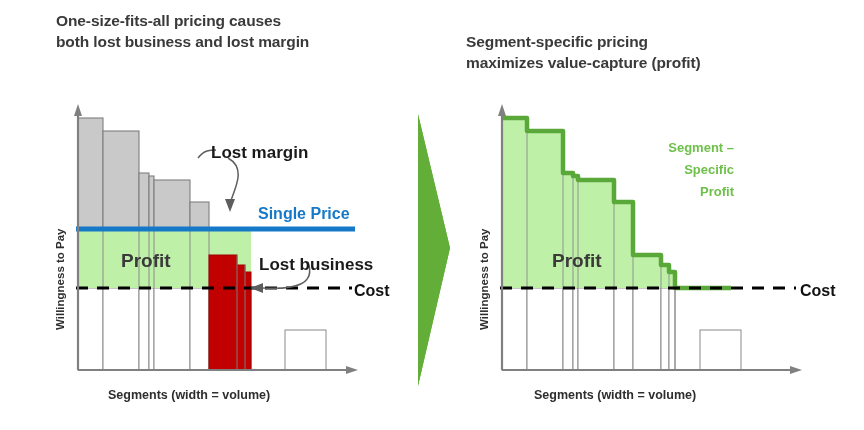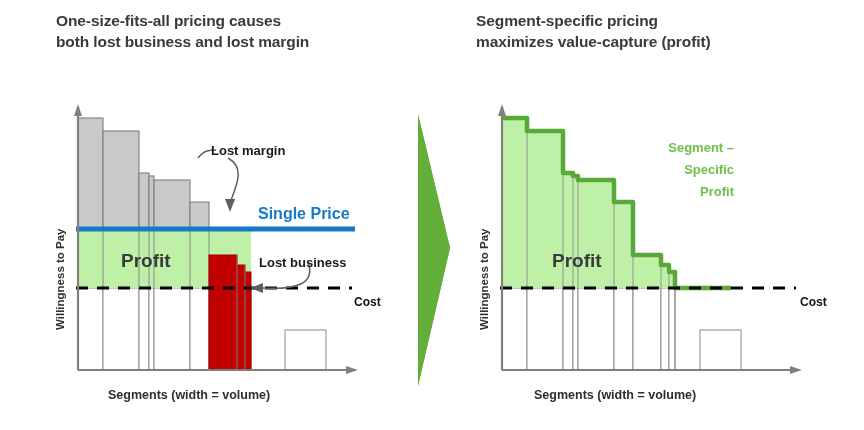--- a/index.html
+++ b/index.html
@@ -32,21 +32,21 @@
     position: absolute;
     top: 10px;
     font-size: 15.5px;
     font-weight: bold;
     line-height: 21px;
     color: #3a3a3a;
     letter-spacing: -0.1px;
     white-space: pre-line;
   }
   #panel-left .panel-title  { left: 56px;  width: 340px; }
-  #panel-right .panel-title { left: 32px;  width: 350px; }
+  #panel-right .panel-title { left: 22px;  width: 350px; margin-top: 21px; }
 
   .chart-svg {
     position: absolute;
     left: 0;
     top: 0;
   }
 
   
   .lbl {
     position: absolute;
@@ -59,40 +59,39 @@
     color: #2e2e2e;
     transform: rotate(-90deg);
     transform-origin: left top;
   }
   .axis-label-x {
     font-size: 12.5px;
     font-weight: bold;
     color: #2e2e2e;
   }
   .annot {
-    font-size: 13px;
+    font-size: 17px;
     font-weight: bold;
     color: #1a1a1a;
   }
   .single-price {
     font-size: 16px;
     font-weight: bold;
     color: #1679c8;
     text-align: center;
   }
   .profit-label {
     font-size: 19px;
     font-weight: bold;
     color: #3a3a3a;
   }
   .cost-label {
-    font-size: 12px;
+    font-size: 16px;
     font-weight: bold;
     color: #111111;
-    margin-top: 13px;
   }
   .seg-prices {
     font-size: 13px;
     font-weight: bold;
     color: #6ec04a;
     line-height: 22px;
     text-align: right;
   }
 </style>
 </head>

